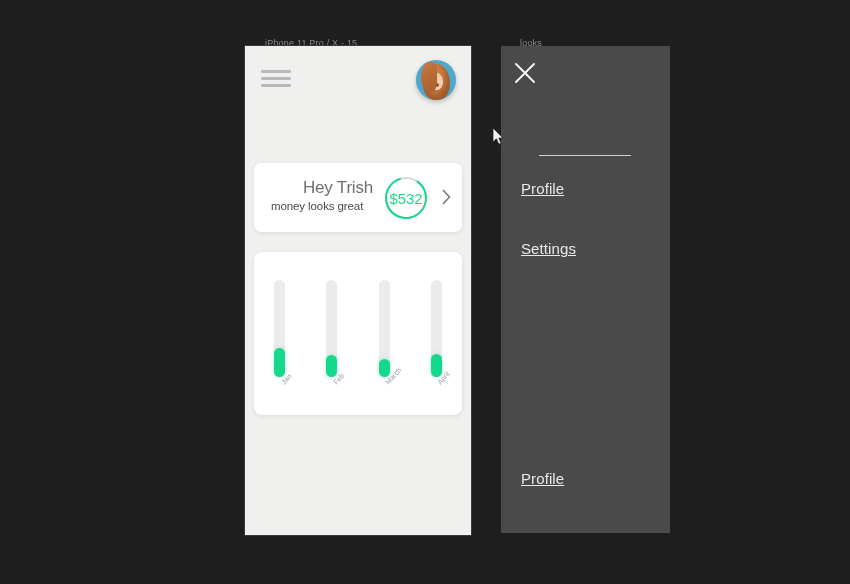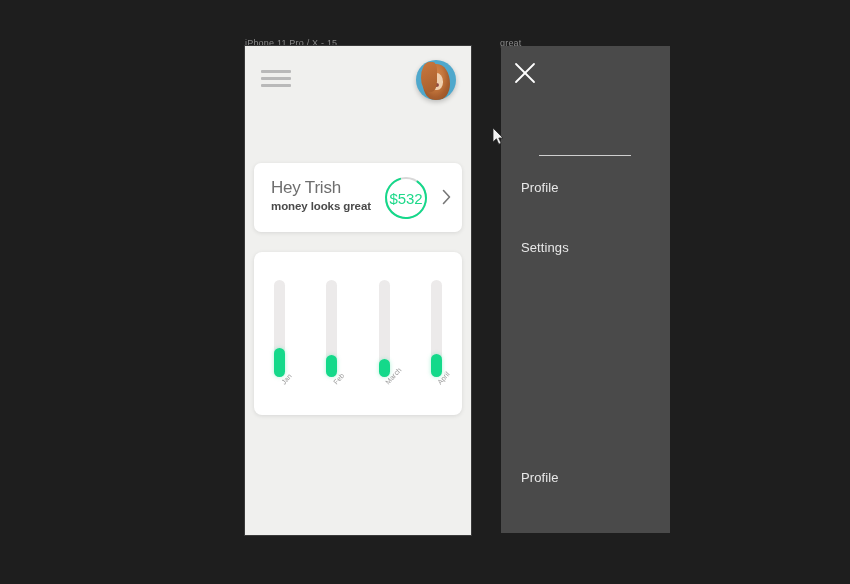--- a/index.html
+++ b/index.html
@@ -18,20 +18,21 @@
 
   
   .artboard-label {
     position: absolute;
     font-size: 9px;
     color: #8a8a8a;
     letter-spacing: .2px;
     font-family: "Liberation Sans", sans-serif;
     white-space: nowrap;
     user-select: none;
+    margin-left: 20px;
   }
   #phone-label { left: 245px; top: 38px; }
   #menu-label  { left: 500px; top: 38px; }
 
   
   #phone-frame {
     position: absolute;
     left: 245px;
     top: 46px;
     width: 226px;
@@ -131,25 +132,26 @@
     position: absolute;
     left: 17px;
     top: 15px;
   }
   #greeting-title {
     font-size: 17px;
     color: #6e6e6e;
     font-weight: 400;
     line-height: 20px;
     letter-spacing: -.2px;
+    margin-left: 32px;
   }
   #greeting-subtitle {
     font-size: 11.5px;
     color: #4a4a4a;
-    font-weight: 700;
+    font-weight: 400;
     line-height: 15px;
     margin-top: 1px;
     letter-spacing: -.1px;
   }
 
   #balance-ring {
     position: absolute;
     left: 129px;
     top: 12px;
     width: 46px;
@@ -264,26 +266,27 @@
     left: 539px;
     top: 155px;
     width: 92px;
     height: 1px;
     background: #cfcfcf;
   }
 
   .menu-item {
     position: absolute;
     left: 521px;
-    font-size: 13px;
+    font-size: 15px;
     color: #e8e8e8;
     font-weight: 400;
     letter-spacing: .1px;
     cursor: pointer;
     white-space: nowrap;
+    text-decoration: underline;
   }
   #menu-item-profile  { top: 180px; }
   #menu-item-settings { top: 223px; margin-top: 17px; }
   #menu-item-logout   { top: 470px; }
 
   
   #mouse-cursor {
     position: absolute;
     left: 493px;
     top: 128px;
@@ -291,21 +294,21 @@
     height: 18px;
     pointer-events: none;
   }
   #mouse-cursor svg { display: block; }
 </style>
 </head>
 <body>
 
 <div class="artboard-label" id="phone-label">iPhone 11 Pro / X - 15</div>
 
-<div class="artboard-label" id="menu-label">great</div>
+<div class="artboard-label" id="menu-label">looks</div>
 
 <div id="phone-frame">
   <div class="phone-topbar"></div>
 </div>
 
 <div id="hamburger-button">
   <span class="bar"></span>
   <span class="bar"></span>
   <span class="bar"></span>
 </div>

